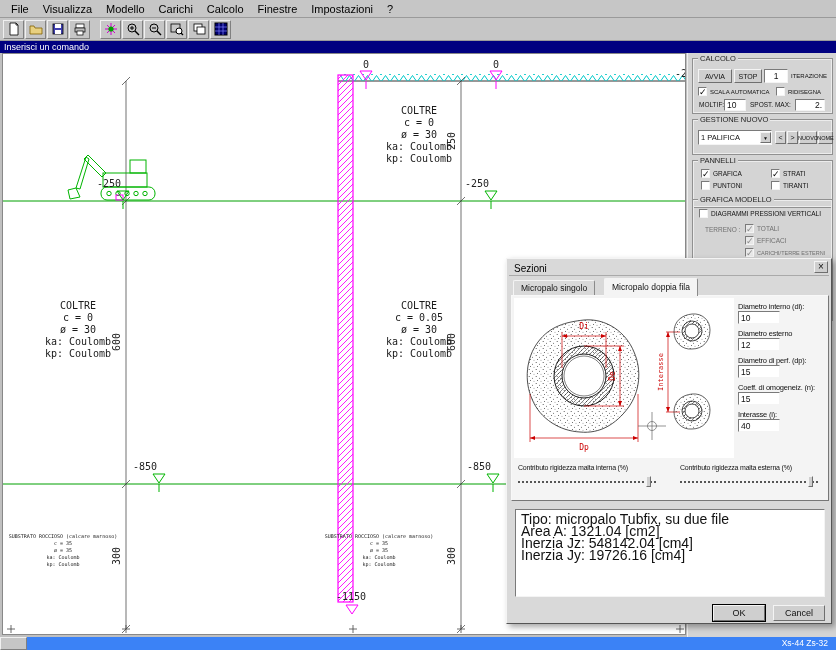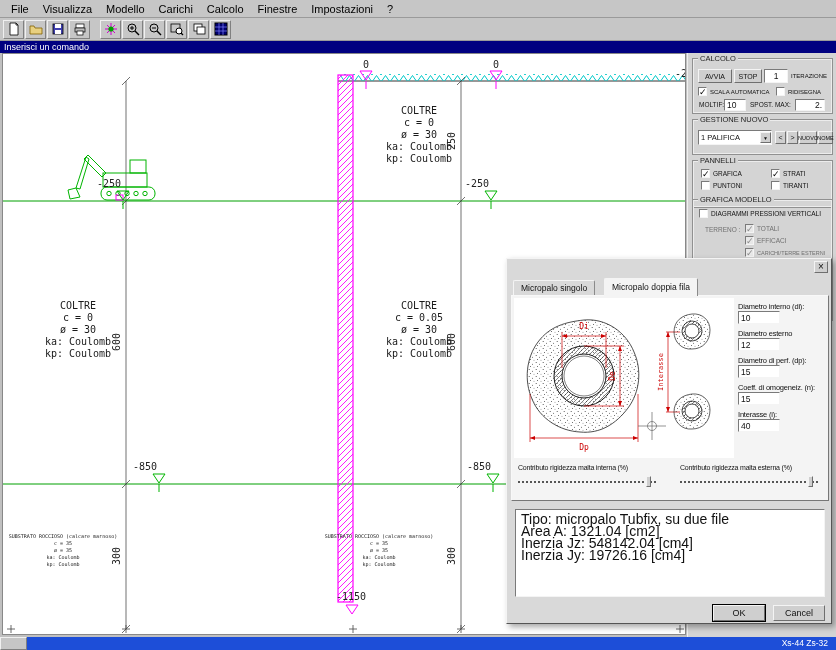--- a/index.html
+++ b/index.html
@@ -34,21 +34,21 @@
   .xbtn::after{content:"×"}
   .tab{position:absolute;background:#d9d9d9;border:1px solid #8a8a8a;border-bottom:none;border-top-color:#f4f4f4;border-left-color:#f4f4f4;border-radius:2px 2px 0 0;font-size:8.5px;padding:0 7px;color:#111;white-space:nowrap}
   .tabpage{position:absolute;left:4px;top:36px;width:318px;height:206px;background:#f4f4f4;border:1px solid;border-color:#f8f8f8 #777 #777 #f8f8f8}
   .flabel{position:absolute;font-size:7.5px;color:#111;white-space:nowrap;letter-spacing:-0.2px}
   .sldlabel{position:absolute;font-size:7px;color:#111;white-space:nowrap;letter-spacing:-0.2px}
   .sldtrack{position:absolute;border-top:2px dotted #555;height:0}
   .sldhandle{position:absolute;width:5px;height:11px}
   .infobox{position:absolute;left:8px;top:250px;width:310px;height:88px;font-size:14px;line-height:12px;padding:3px 5px;color:#111}
   .dbtn{position:absolute;width:52px;height:16px;font-size:9px}
   .okring{outline:1px solid #000}
-  .statusbar{position:absolute;left:0;top:637px;width:836px;height:13px;background:#1d4ed8;color:#fff}
+  .statusbar{position:absolute;left:0;top:637px;width:836px;height:13px;background:#3b82f6;color:#fff}
   .statusgrip{position:absolute;left:0;top:0;width:27px;height:13px;background:#c6c6c6;border:1px solid;border-color:#f0f0f0 #808080 #808080 #f0f0f0}
   .statustext{position:absolute;right:8px;top:1px;font-size:8.5px}
   svg text{font-family:"DejaVu Sans Mono",monospace}
 </style>
 </head>
 <body>
 
 <div class="menubar">
   <span class="menu-item">File</span>
   <span class="menu-item">Visualizza</span>
@@ -339,20 +339,23 @@
       <span class="t7g">DI FILTRAZIONE</span>
     </div>
     <div class="cbrow" style="left:52px;top:88px">
       <div class="cb dis on"></div>
       <span class="t7g">TOTALI</span>
     </div>
   </div>
 </div>
 
 <div class="dlg">
+  <div class="dlgtitle">
+    <span>Sezioni</span>
+  </div>
   <div class="b3 xbtn"></div>
 
   <div class="tab" style="left:6px;top:21px;height:15px;line-height:14px">
     <span>Micropalo singolo</span>
   </div>
   <div class="tab" style="left:97px;top:19px;height:18px;line-height:17px;background:#f4f4f4;z-index:2">
     <span>Micropalo doppia fila</span>
   </div>
 
   <div class="tabpage">

